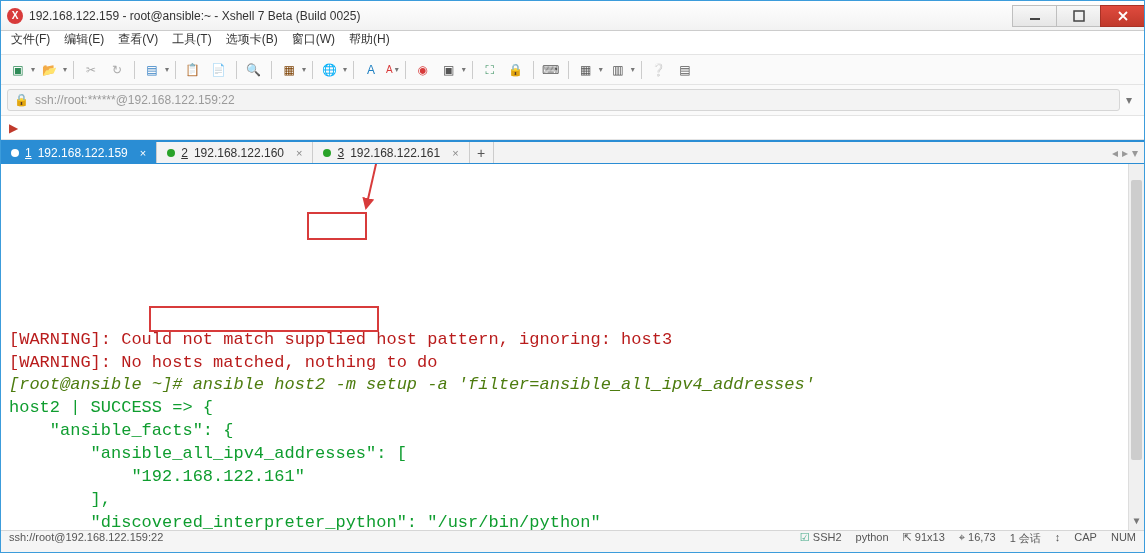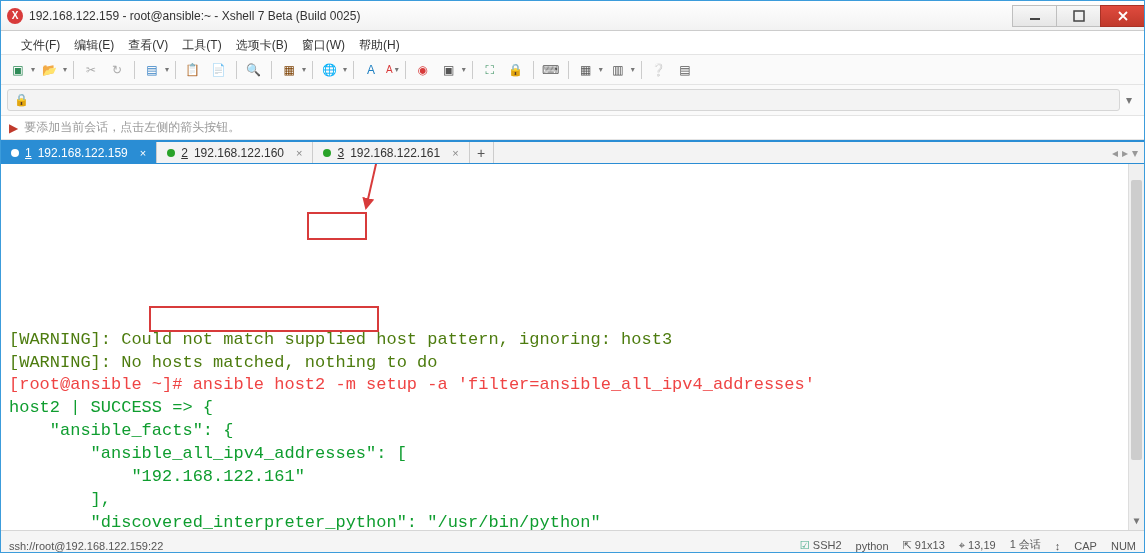--- a/index.html
+++ b/index.html
@@ -45,23 +45,23 @@
   .titlebar .win-btn.close {
     background: linear-gradient(#e04b3e,#c0392b);
     color:#fff; border-color:#a93226;
   }
   .titlebar .win-btn svg { display:block; }
 
   
   .menubar {
     height: 24px;
     display:flex;
-    align-items:flex-end;
+    align-items:flex-start;
     gap: 14px;
-    padding-left: 20px;
+    padding-left: 10px;
     background:#fff;
     border-bottom:1px solid #e4e4e4;
     color:#333;
   }
   .menubar span { cursor:default; }
 
   
   .toolbar {
     height: 30px;
     display:flex;
@@ -140,42 +140,42 @@
     flex:1;
     background:#fff;
     padding:4px 8px 0 8px;
     font-family: "Courier New", monospace;
     font-size:17px;
     line-height:1.35;
     white-space:pre;
     overflow:hidden;
     position:relative;
   }
-  .c-purple { color:#4d7c0f; }
-  .c-black  { color:#ef4444; }
+  .c-purple { color:#b91c1c; }
+  .c-black  { color:#4d7c0f;font-style:italic; }
   .c-green  { color:#0f9d2f; }
 
   
   .overlay { position:absolute; border:2px solid #d83b3b; background:transparent; pointer-events:none; }
   .arrow { position:absolute; pointer-events:none; }
 
   .scrollbar {
     position:absolute; right:0; top:0; bottom:0; width:16px;
     background:#f0f0f0; border-left:1px solid #ddd;
   }
   .scrollbar .btn { height:16px;display:flex;align-items:center;justify-content:center;color:#777;font-size:10px; }
   .scrollbar .thumb { position:absolute; left:2px; right:2px; top:16px; height:280px; background:#cdcdcd; border-radius:2px; }
 
   
   .statusbar {
     height:22px;
     border-top:1px solid #d6d6d6;
     background:#f5f5f5;
     display:flex;
-    align-items:flex-end;
+    align-items:flex-start;
     padding:0 8px;
     color:#555;
     font-size:11px;
     gap:14px;
   }
   .statusbar .pad { flex:1; }
   .status-ico { color:#4a8; }
 </style>
 </head>
 <body>
@@ -253,27 +253,27 @@
   <span class="tool-ico">▥</span>
     <span class="dd">▾</span>
   <span class="tool-sep"></span>
   <span class="tool-ico" style="color:#1e7fc1">❔</span>
   <span class="tool-ico">▤</span>
 </div>
 
 <div class="addrwrap">
   <div class="addrbar">
     <span class="lock-ico">🔒</span>
+    <span>ssh://root:******@192.168.122.159:22</span>
   </div>
   <div class="addr-dd">▾</div>
 </div>
 
 <div class="hintbar">
   <span class="hint-flag">▶</span>
-  <span>要添加当前会话，点击左侧的箭头按钮。</span>
 </div>
 
 <div class="tabstrip">
   <div class="tab active">
     <span class="dot"></span>
     <span class="num">1</span>
     <span>192.168.122.159</span>
     <span class="tab-x">×</span>
   </div>
   <div class="tab">
@@ -315,18 +315,18 @@
     <line x1="20" y1="0" x2="5" y2="66" stroke="#d83b3b" stroke-width="2" marker-end="url(#ah)"></line>
   </svg>
 <div class="c-purple">[WARNING]: Could not match supplied host pattern, ignoring: host3</div><div class="c-purple">[WARNING]: No hosts matched, nothing to do</div><div><span class="c-black">[root@ansible ~]# ansible host2 -m setup -a 'filter=ansible_all_ipv4_addresses'</span></div><div class="c-green">host2 | SUCCESS =&gt; {</div><div class="c-green">    "ansible_facts": {</div><div class="c-green">        "ansible_all_ipv4_addresses": [</div><div class="c-green">            "192.168.122.161"</div><div class="c-green">        ],</div><div class="c-green">        "discovered_interpreter_python": "/usr/bin/python"</div></div>
 
 <div class="statusbar">
   <span>ssh://root@192.168.122.159:22</span>
   <span class="pad"></span>
   <span><span class="status-ico">☑</span> <span>SSH2</span></span>
   <span>python</span>
   <span>⇱ <span>91x13</span></span>
-  <span>⌖ <span>13,19</span></span>
+  <span>⌖ <span>16,73</span></span>
   <span>1 会话</span>
   <span>↕</span>
   <span>CAP</span>
   <span>NUM</span>
 </div>
 
 </body></html>

